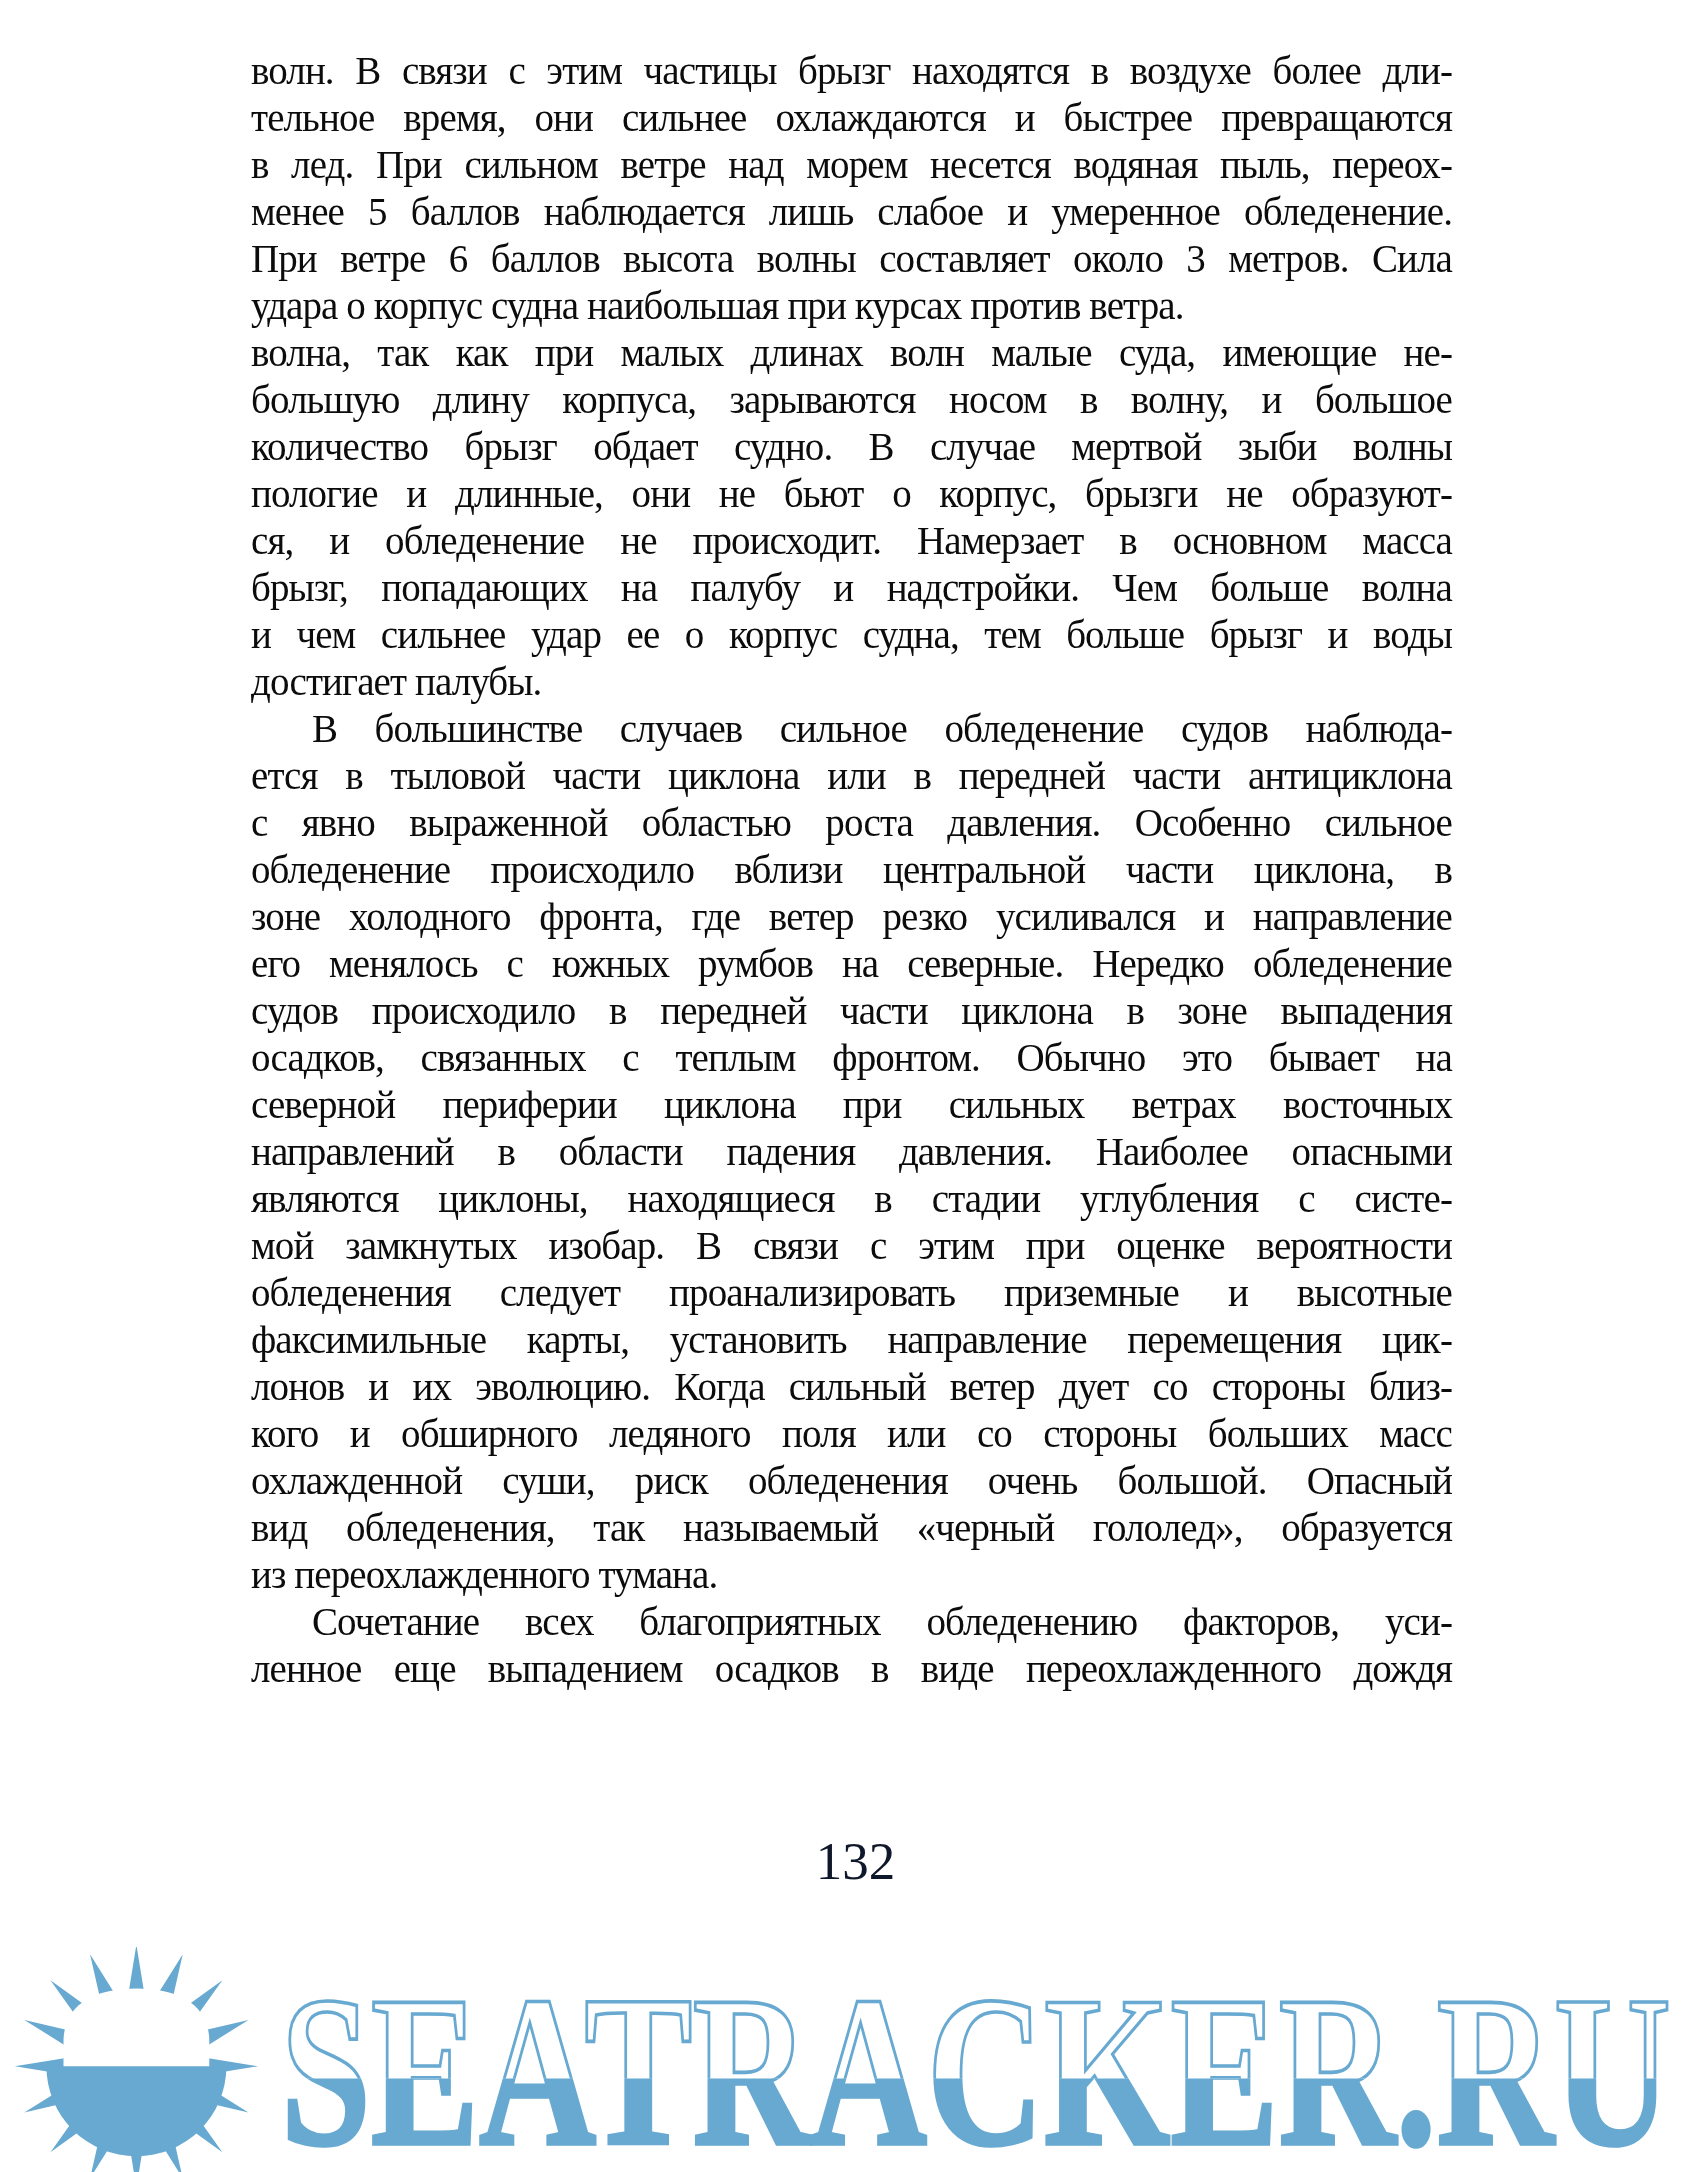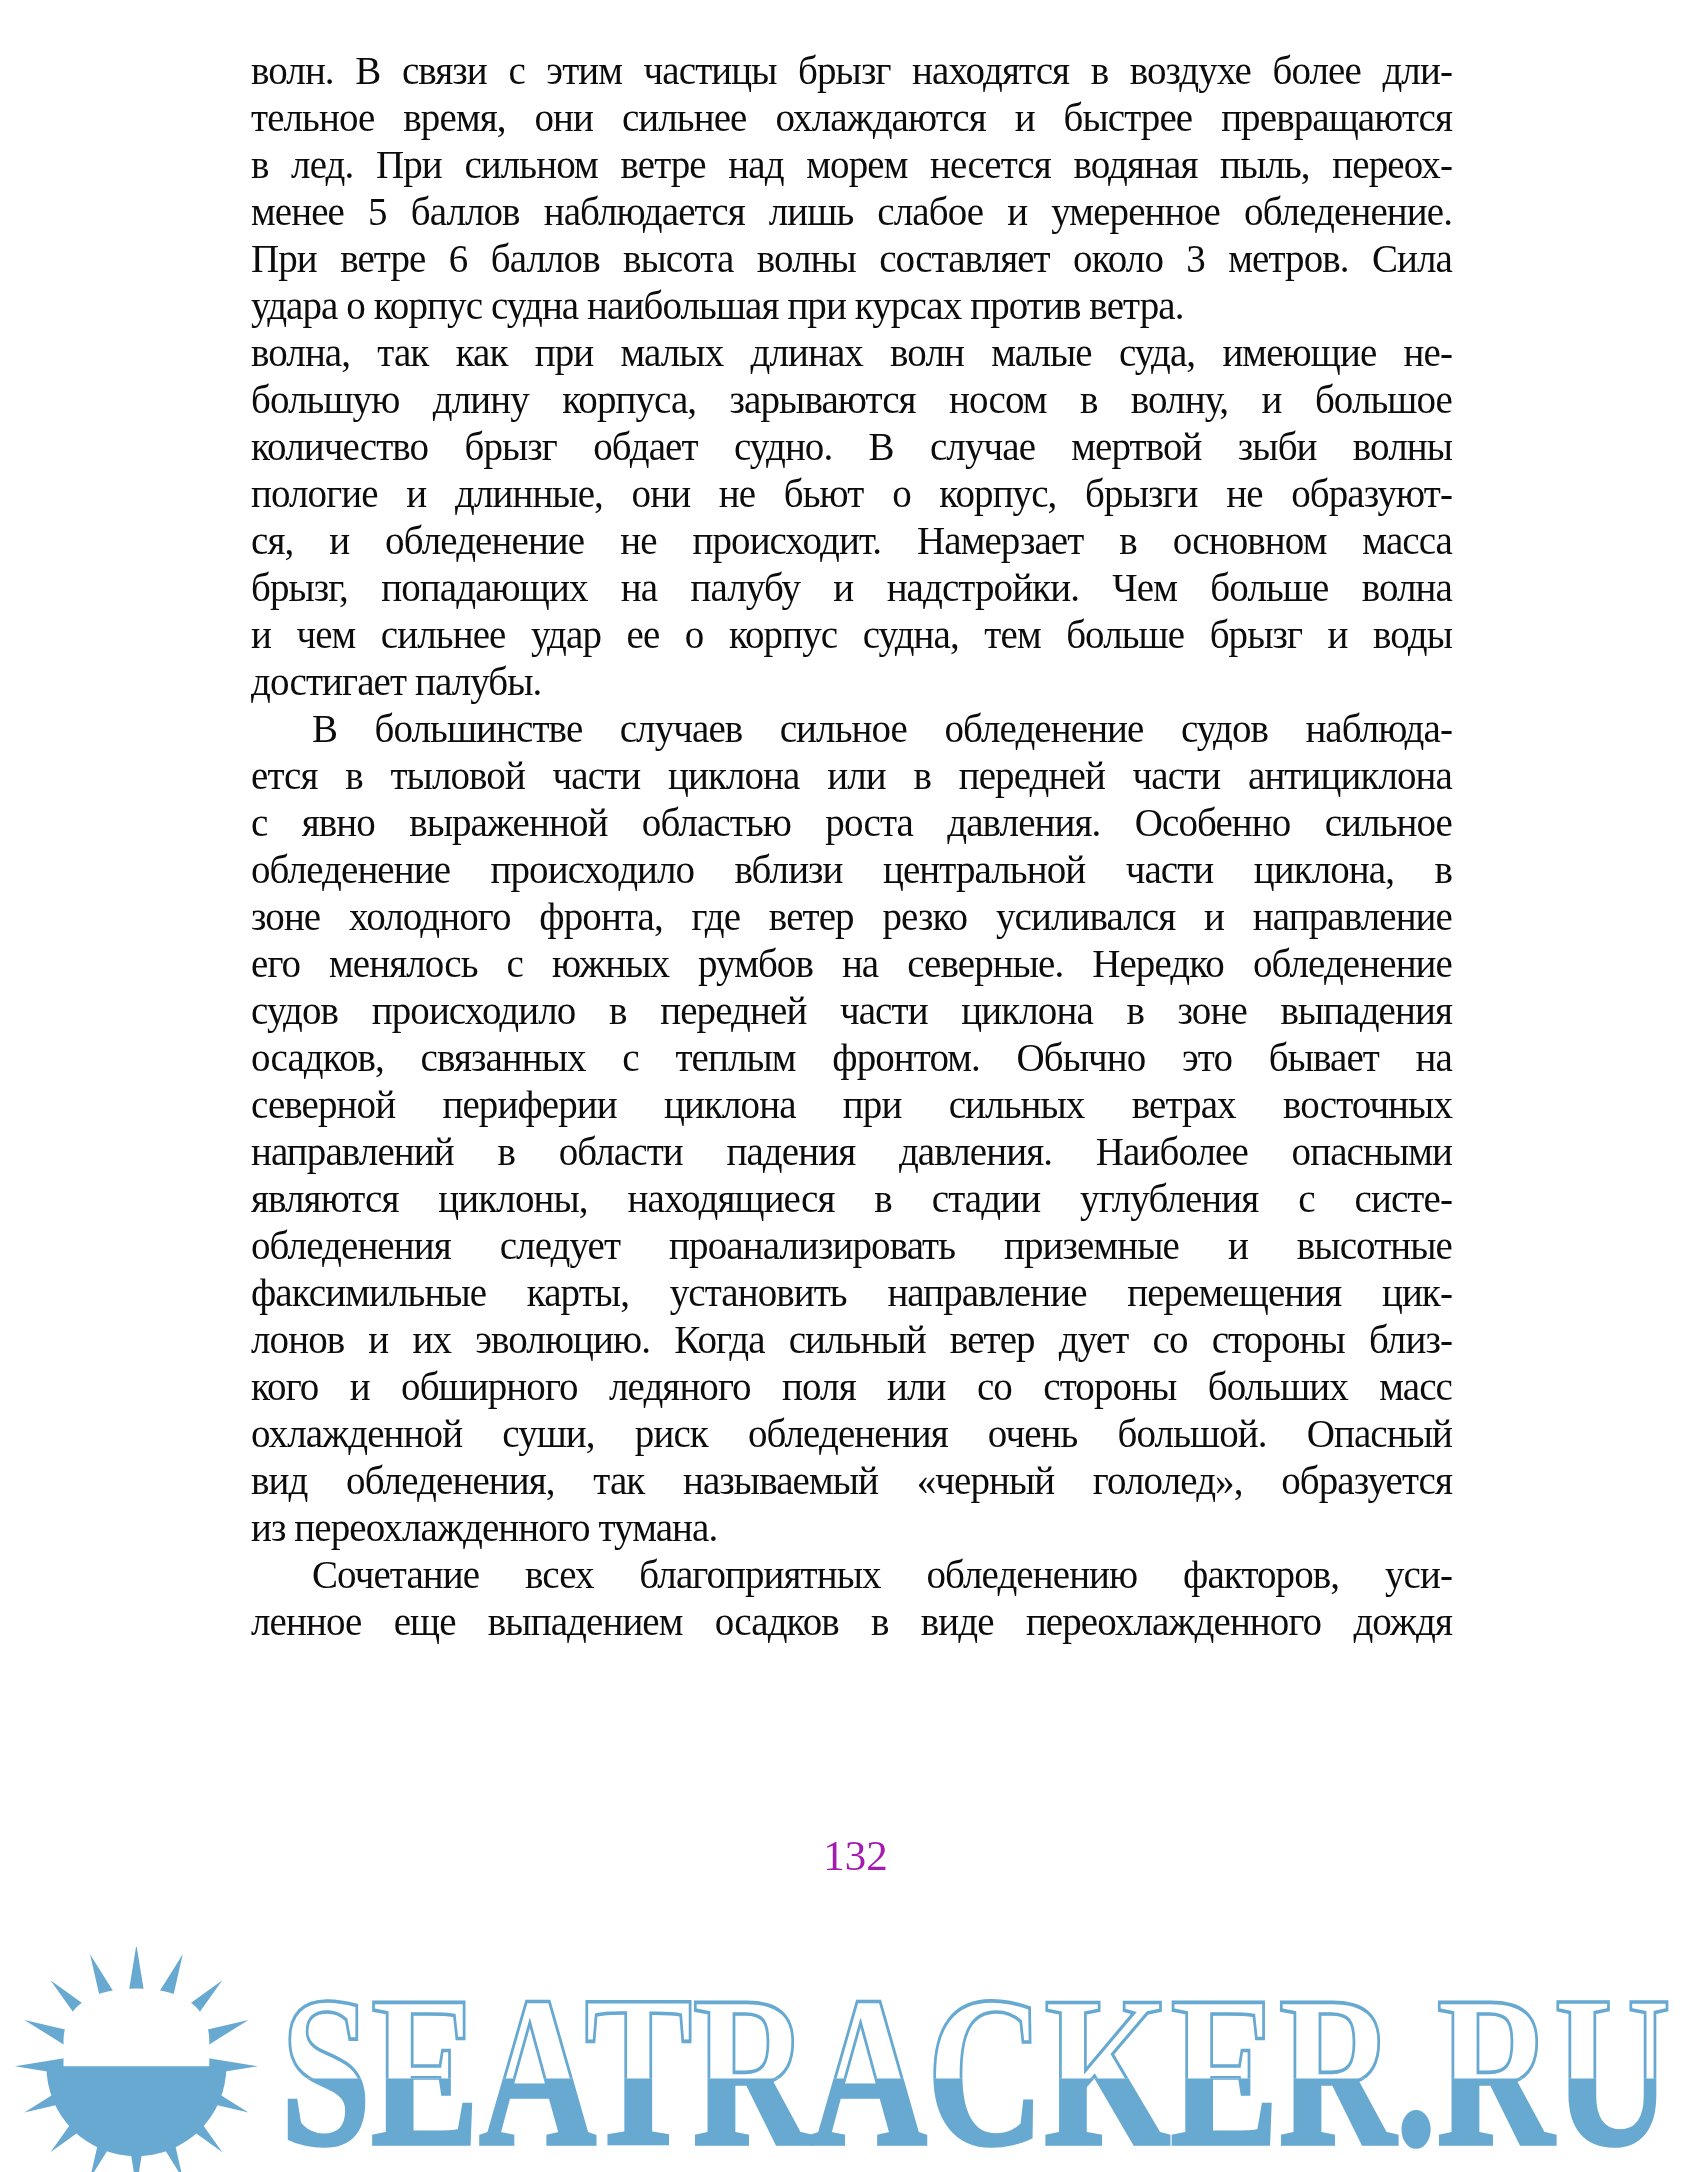--- a/index.html
+++ b/index.html
@@ -36,22 +36,22 @@
   }
   .ln.ind {
     padding-left: 61px;
   }
   .page-number {
     position: absolute;
     left: 255px;
     top: 1831px;
     width: 1201px;
     text-align: center;
-    font-size: 43px;
-    color: #a21caf;
+    font-size: 53px;
+    color: #0f172a;
   }
   .watermark {
     position: absolute;
     left: 0;
     top: 1947px;
     width: 1702px;
     height: 225px;
     display: block;
   }
 </style>
@@ -81,20 +81,21 @@
     <div class="ln">ется в тыловой части циклона или в передней части антициклона</div>
     <div class="ln">с явно выраженной областью роста давления. Особенно сильное</div>
     <div class="ln">обледенение происходило вблизи центральной части циклона, в</div>
     <div class="ln">зоне холодного фронта, где ветер резко усиливался и направление</div>
     <div class="ln">его менялось с южных румбов на северные. Нередко обледенение</div>
     <div class="ln">судов происходило в передней части циклона в зоне выпадения</div>
     <div class="ln">осадков, связанных с теплым фронтом. Обычно это бывает на</div>
     <div class="ln">северной периферии циклона при сильных ветрах восточных</div>
     <div class="ln">направлений в области падения давления. Наиболее опасными</div>
     <div class="ln">являются циклоны, находящиеся в стадии углубления с систе-</div>
+    <div class="ln">мой замкнутых изобар. В связи с этим при оценке вероятности</div>
     <div class="ln">обледенения следует проанализировать приземные и высотные</div>
     <div class="ln">факсимильные карты, установить направление перемещения цик-</div>
     <div class="ln">лонов и их эволюцию. Когда сильный ветер дует со стороны близ-</div>
     <div class="ln">кого и обширного ледяного поля или со стороны больших масс</div>
     <div class="ln">охлажденной суши, риск обледенения очень большой. Опасный</div>
     <div class="ln">вид обледенения, так называемый «черный гололед», образуется</div>
     <div class="ln end">из переохлажденного тумана.</div>
 
     <div class="ln ind">Сочетание всех благоприятных обледенению факторов, уси-</div>
     <div class="ln">ленное еще выпадением осадков в виде переохлажденного дождя</div>

